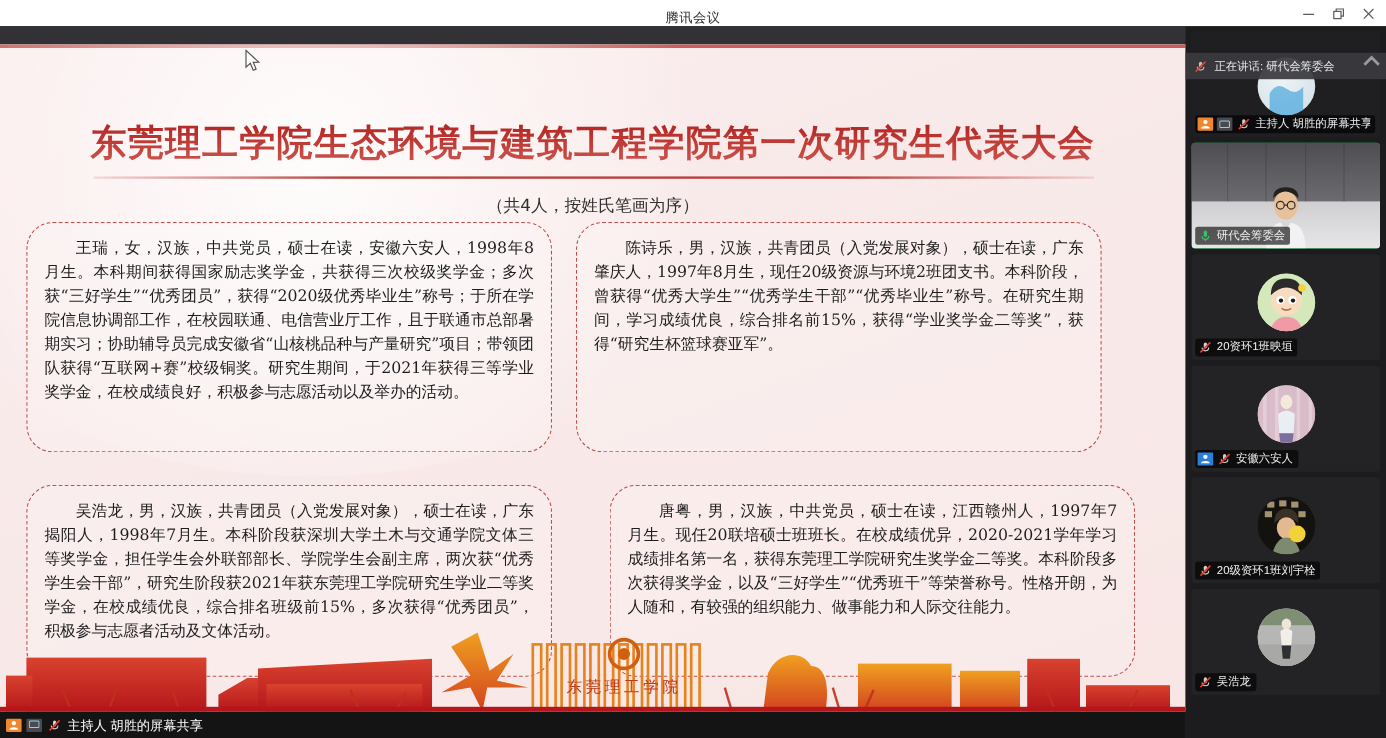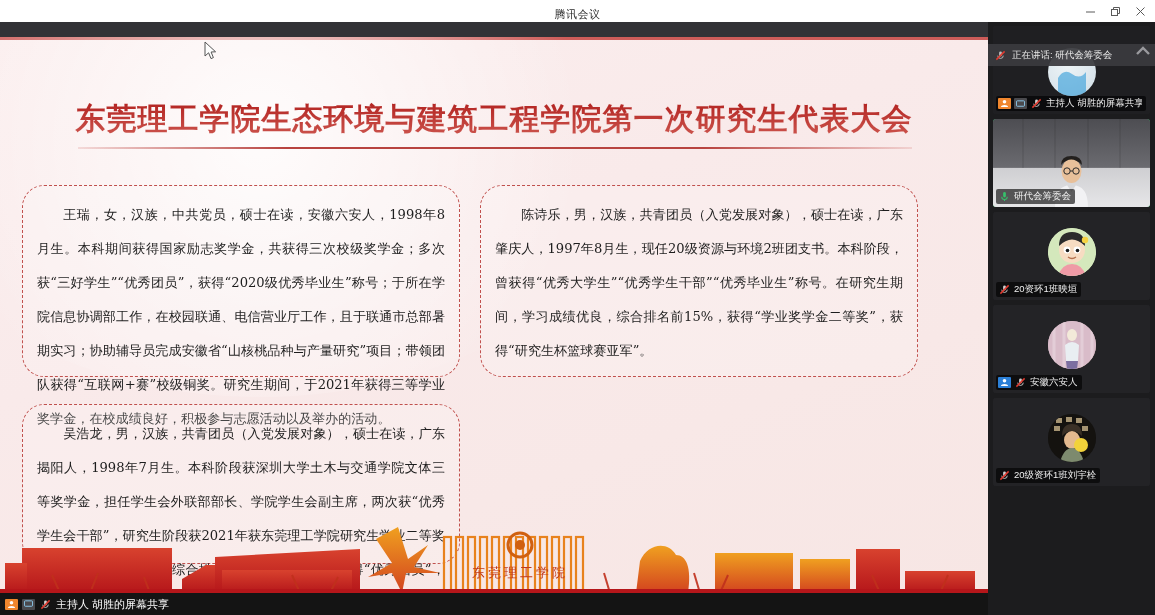--- a/index.html
+++ b/index.html
@@ -95,21 +95,21 @@
   .card {
     position: absolute;
     border: 1.6px dashed #c0504d;
     border-radius: 22px;
     background: rgba(255,255,255,.18);
     padding: 12px 14px 10px 14px;
   }
   .card-text {
     font-family: "DejaVu Serif", serif;
     font-size: 13.1px;
-    line-height: 34px;
+    line-height: 20px;
     color: #1d1d1d;
     text-indent: 2em;
     text-align: justify;
     text-justify: inter-ideograph;
     word-break: break-all;
   }
   #card-1 { left: 22px;  top: 148px; width: 438px; height: 192px; }
   #card-2 { left: 480px; top: 148px; width: 438px; height: 192px; }
   #card-3 { left: 22px;  top: 367px; width: 438px; height: 160px; }
   #card-4 { left: 508px; top: 367px; width: 438px; height: 160px; }
@@ -211,29 +211,33 @@
   <div class="meeting-body">
 
     <div class="share-area">
       <div class="share-topbar"></div>
 
       <div class="slide">
         <div class="wash"></div>
 
         <div class="slide-title">东莞理工学院生态环境与建筑工程学院第一次研究生代表大会</div>
         <div class="title-rule"></div>
+        <div class="slide-subtitle">（共4人，按姓氏笔画为序）</div>
 
         <div class="card" id="card-1">
           <div class="card-text">王瑞，女，汉族，中共党员，硕士在读，安徽六安人，1998年8月生。本科期间获得国家励志奖学金，共获得三次校级奖学金；多次获“三好学生”“优秀团员”，获得“2020级优秀毕业生”称号；于所在学院信息协调部工作，在校园联通、电信营业厅工作，且于联通市总部暑期实习；协助辅导员完成安徽省“山核桃品种与产量研究”项目；带领团队获得“互联网+赛”校级铜奖。研究生期间，于2021年获得三等学业奖学金，在校成绩良好，积极参与志愿活动以及举办的活动。</div>
         </div>
         <div class="card" id="card-2">
           <div class="card-text">陈诗乐，男，汉族，共青团员（入党发展对象），硕士在读，广东肇庆人，1997年8月生，现任20级资源与环境2班团支书。本科阶段，曾获得“优秀大学生”“优秀学生干部”“优秀毕业生”称号。在研究生期间，学习成绩优良，综合排名前15%，获得“学业奖学金二等奖”，获得“研究生杯篮球赛亚军”。</div>
         </div>
         <div class="card" id="card-3">
           <div class="card-text">吴浩龙，男，汉族，共青团员（入党发展对象），硕士在读，广东揭阳人，1998年7月生。本科阶段获深圳大学土木与交通学院文体三等奖学金，担任学生会外联部部长、学院学生会副主席，两次获“优秀学生会干部”，研究生阶段获2021年获东莞理工学院研究生学业二等奖学金，在校成绩优良，综合排名班级前15%，多次获得“优秀团员”，积极参与志愿者活动及文体活动。</div>
+        </div>
+        <div class="card" id="card-4">
+          <div class="card-text">唐粤，男，汉族，中共党员，硕士在读，江西赣州人，1997年7月生。现任20联培硕士班班长。在校成绩优异，2020-2021学年学习成绩排名第一名，获得东莞理工学院研究生奖学金二等奖。本科阶段多次获得奖学金，以及“三好学生”“优秀班干”等荣誉称号。性格开朗，为人随和，有较强的组织能力、做事能力和人际交往能力。</div>
         </div>
 
         <svg class="skyline" viewBox="0 0 988 78" preserveAspectRatio="none">
           <defs>
             <linearGradient id="gRed" x1="0" y1="0" x2="0" y2="1">
               <stop offset="0%" stop-color="#d8422e"></stop>
               <stop offset="100%" stop-color="#b5161a"></stop>
             </linearGradient>
             <linearGradient id="gOrange" x1="0" y1="0" x2="0" y2="1">
               <stop offset="0%" stop-color="#f0a020"></stop>
@@ -482,20 +486,44 @@
             <svg width="11" height="11" viewBox="0 0 12 12">
               <rect x="4.5" y="1.5" width="3" height="5.5" rx="1.5" fill="#cfcfcf"></rect>
               <path d="M3 6.2 A3 3 0 0 0 9 6.2" fill="none" stroke="#cfcfcf" stroke-width="1"></path>
               <line x1="1.5" y1="10.5" x2="10.5" y2="1.5" stroke="#e23b30" stroke-width="1.6"></line>
             </svg>
           </span>
           <span class="txt">20级资环1班刘宇栓</span>
         </div>
       </div>
 
+      <div class="tile">
+        <div class="tile-photo" style="background:#232326;">
+          <div class="avatar-circle" style="background:#b9b9b9;">
+            <svg width="48" height="48" viewBox="0 0 48 48">
+              <rect width="48" height="48" fill="#b6b6b4"></rect>
+              <rect y="0" width="48" height="14" fill="#7f8f74"></rect>
+              <rect y="30" width="48" height="18" fill="#a8a8a6"></rect>
+              <ellipse cx="24" cy="13" rx="4" ry="4.5" fill="#efe6d8"></ellipse>
+              <path d="M19 19 q5 -4 10 0 l-1 12 h-8 z" fill="#f2efe9"></path>
+              <path d="M20 31 h8 l-1 11 h-6 z" fill="#2f2f33"></path>
+            </svg>
+          </div>
+        </div>
+        <div class="tile-label">
+          <span class="chip">
+            <svg width="11" height="11" viewBox="0 0 12 12">
+              <rect x="4.5" y="1.5" width="3" height="5.5" rx="1.5" fill="#cfcfcf"></rect>
+              <path d="M3 6.2 A3 3 0 0 0 9 6.2" fill="none" stroke="#cfcfcf" stroke-width="1"></path>
+              <line x1="1.5" y1="10.5" x2="10.5" y2="1.5" stroke="#e23b30" stroke-width="1.6"></line>
+            </svg>
+          </span>
+          <span class="txt">吴浩龙</span>
+        </div>
+      </div>
 
     </div>
   </div>
 
   <svg class="cursor" width="14" height="20" viewBox="0 0 14 20">
     <path d="M1 1 L1 15 L4.6 11.8 L7 17.6 L9.4 16.6 L7.1 11 L11.6 10.8 Z" fill="#fdfdfd" stroke="#555" stroke-width="1"></path>
   </svg>
 
 </div>
 

